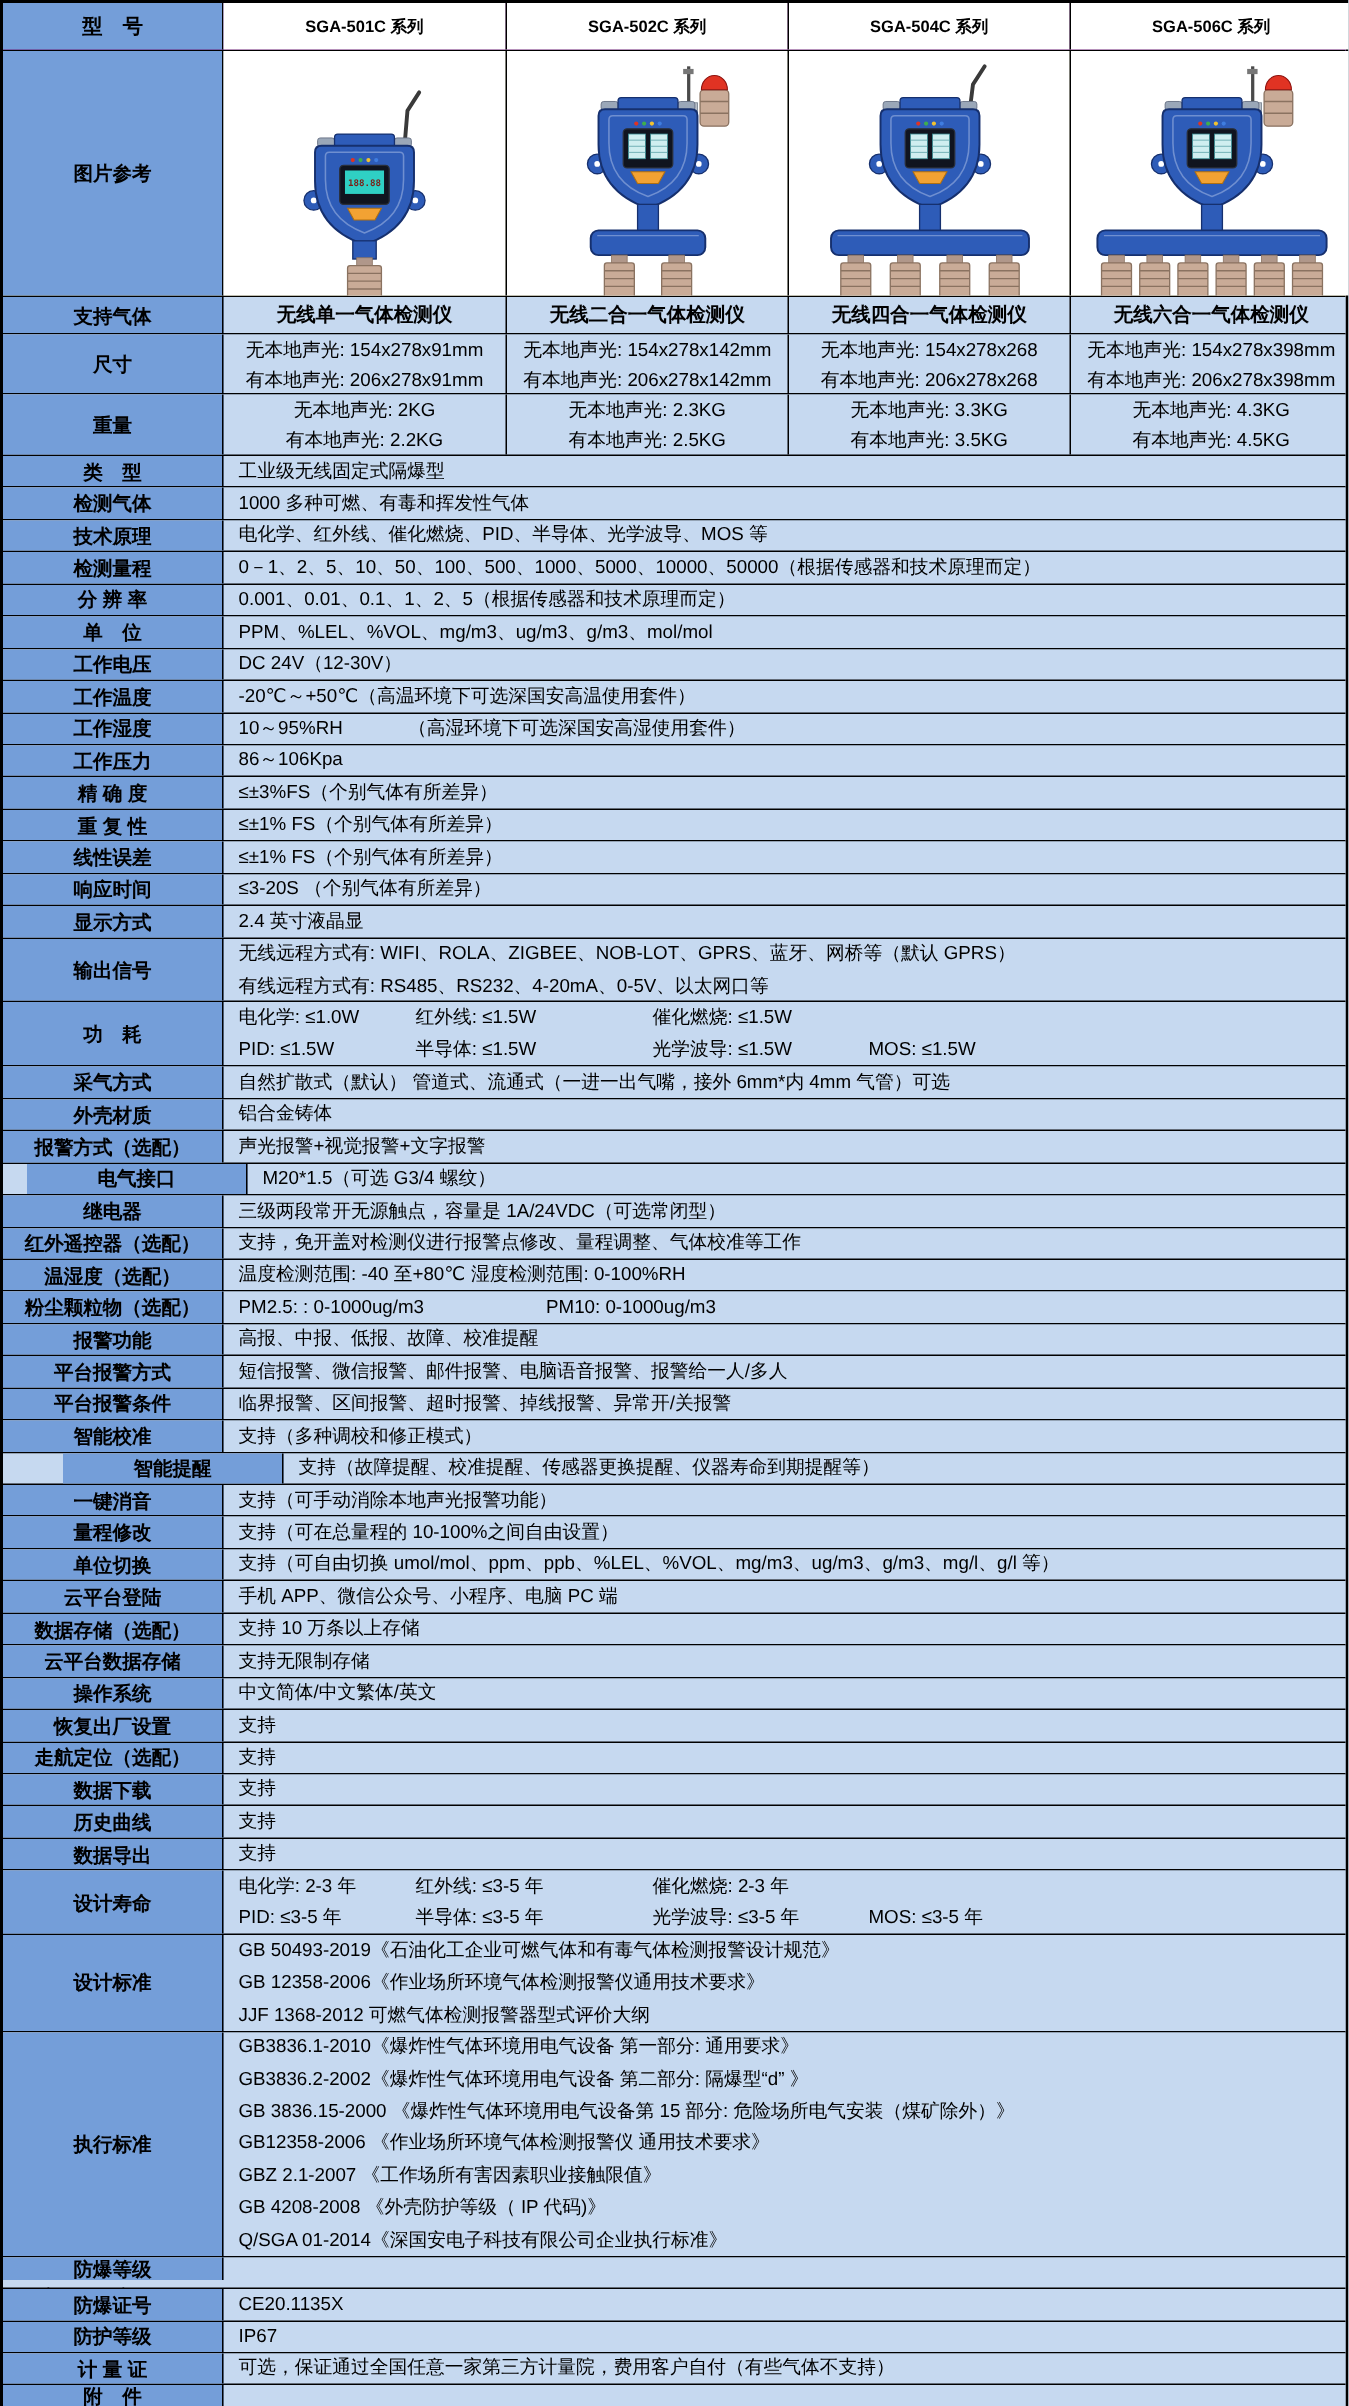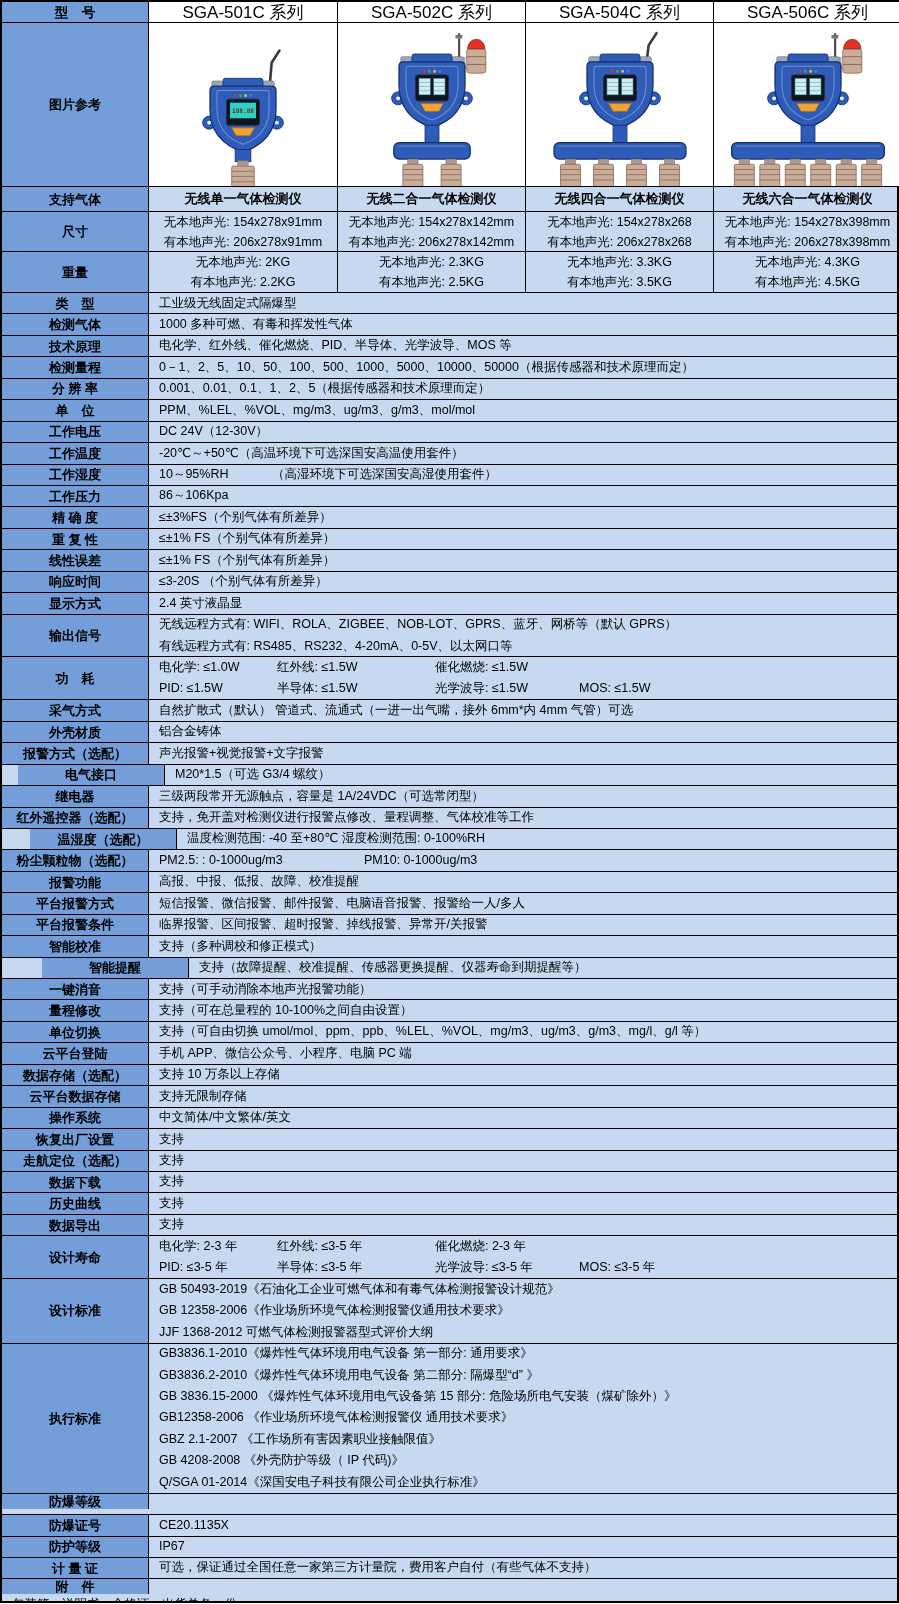--- a/index.html
+++ b/index.html
@@ -8,25 +8,25 @@
   .row{display:flex;border-bottom:1px solid #000;box-sizing:border-box;background:#c6d9f0;align-items:stretch;}
   .row:last-child{border-bottom:none;}
   .lab{width:147px;flex:none;background:#749ed9;border-right:1px solid #000;box-sizing:border-box;
        display:flex;align-items:center;justify-content:center;text-align:center;
        font-weight:bold;font-size:13px;line-height:15px;padding:0 3px;}
   .val{flex:1;min-width:0;display:flex;flex-direction:column;justify-content:center;
        padding-left:10px;font-size:12.5px;box-sizing:border-box;}
   .vline{display:flex;align-items:center;line-height:21.4px;white-space:pre;}
   .seg{display:inline-block;}
   
-  .hrow{height:21px;background:#d946ef;}
+  .hrow{height:32px;background:#d946ef;}
   .hrow .lab{font-size:13.5px;}
   .hcol,.col{width:188px;flex:none;box-sizing:border-box;display:flex;flex-direction:column;
        align-items:center;justify-content:center;text-align:center;}
-  .hcol{background:#fff;font-weight:normal;font-size:17px;}
+  .hcol{background:#fff;font-weight:bold;font-size:11px;}
   .hcol+.hcol, .col+.col{border-left:1px solid #000;}
   
   .imgrow{height:164px;background:#fef9c3;}
   .imgrow .col{background:#fff;justify-content:flex-end;}
   
   .crow .col{font-size:12.5px;}
   .crow.bold .col{font-weight:bold;font-size:13px;}
   .cl{line-height:20px;white-space:pre;}
 </style>
 </head>
@@ -436,21 +436,21 @@
         <div class="val">
           <div class="vline"><div class="seg">三级两段常开无源触点，容量是 1A/24VDC（可选常闭型）</div></div>
         </div>
       </div>
       <div class="row" style="height: 21.45px;">
         <div class="lab">红外遥控器（选配）</div>
         <div class="val">
           <div class="vline"><div class="seg">支持，免开盖对检测仪进行报警点修改、量程调整、气体校准等工作</div></div>
         </div>
       </div>
-      <div class="row" style="height: 21.45px; padding-left: 28px;">
+      <div class="row" style="height: 21.45px;">
         <div class="lab">温湿度（选配）</div>
         <div class="val">
           <div class="vline"><div class="seg" style="min-width: 155px;">温度检测范围: -40 至+80℃</div><div class="seg">湿度检测范围: 0-100%RH</div></div>
         </div>
       </div>
       <div class="row" style="height: 21.45px;">
         <div class="lab">粉尘颗粒物（选配）</div>
         <div class="val">
           <div class="vline"><div class="seg" style="min-width: 205px;">PM2.5: : 0-1000ug/m3</div><div class="seg">PM10: 0-1000ug/m3</div></div>
         </div>
@@ -569,21 +569,21 @@
         <div class="val">
           <div class="vline"><div class="seg">GB 50493-2019《石油化工企业可燃气体和有毒气体检测报警设计规范》</div></div>
           <div class="vline"><div class="seg">GB 12358-2006《作业场所环境气体检测报警仪通用技术要求》</div></div>
           <div class="vline"><div class="seg">JJF 1368-2012 可燃气体检测报警器型式评价大纲</div></div>
         </div>
       </div>
       <div class="row" style="height: 150.15px;">
         <div class="lab">执行标准</div>
         <div class="val">
           <div class="vline"><div class="seg">GB3836.1-2010《爆炸性气体环境用电气设备 第一部分: 通用要求》</div></div>
-          <div class="vline"><div class="seg">GB3836.2-2010《爆炸性气体环境用电气设备 第二部分: 隔爆型“d” 》</div></div>
+          <div class="vline"><div class="seg">GB3836.2-2002《爆炸性气体环境用电气设备 第二部分: 隔爆型“d” 》</div></div>
           <div class="vline"><div class="seg">GB 3836.15-2000 《爆炸性气体环境用电气设备第 15 部分: 危险场所电气安装（煤矿除外）》</div></div>
           <div class="vline"><div class="seg">GB12358-2006 《作业场所环境气体检测报警仪 通用技术要求》</div></div>
           <div class="vline"><div class="seg">GBZ 2.1-2007 《工作场所有害因素职业接触限值》</div></div>
           <div class="vline"><div class="seg">GB 4208-2008 《外壳防护等级（ IP 代码)》</div></div>
           <div class="vline"><div class="seg">Q/SGA 01-2014《深国安电子科技有限公司企业执行标准》</div></div>
         </div>
       </div>
       <div class="row" style="height: 21.45px; flex-direction: column;">
         <div class="lab">防爆等级</div>
         <div class="val">

